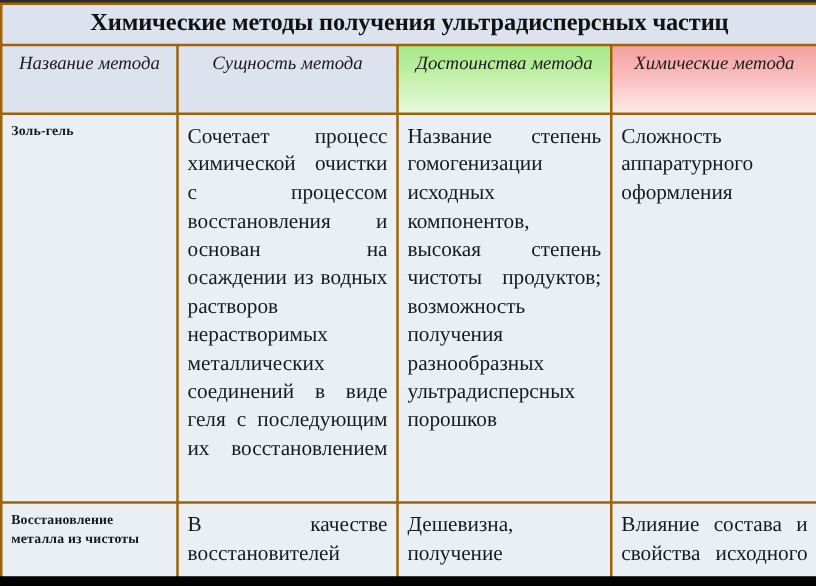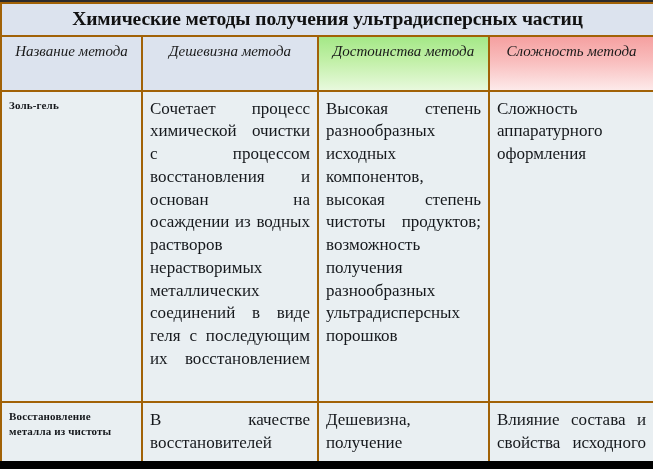--- a/index.html
+++ b/index.html
@@ -131,34 +131,34 @@
         <col style="width:163px">
       </colgroup>
       <tbody>
 
         <tr>
           <td class="title-cell" colspan="4">Химические методы получения ультрадисперсных частиц</td>
         </tr>
 
         <tr>
           <td class="hdr hdr-plain">Название метода</td>
-          <td class="hdr hdr-plain">Дешевизна метода</td>
+          <td class="hdr hdr-plain">Сущность метода</td>
           <td class="hdr hdr-green">Достоинства метода</td>
-          <td class="hdr hdr-red">Сложность метода</td>
+          <td class="hdr hdr-red">Химические метода</td>
         </tr>
 
         <tr class="row-h1">
           <td class="body-cell name">
             <p>Золь-гель</p>
           </td>
           <td class="body-cell">
             <p>Сочетает процесс химической очистки с процессом восстановления и основан на осаждении из водных растворов нерастворимых металлических соединений в виде геля с последующим их восстановлением</p>
           </td>
           <td class="body-cell">
-            <p>Высокая степень разнообразных исходных компонентов, высокая степень чистоты продуктов; возможность получения разнообразных ультрадисперсных порошков</p>
+            <p>Название степень гомогенизации исходных компонентов, высокая степень чистоты продуктов; возможность получения разнообразных ультрадисперсных порошков</p>
           </td>
           <td class="body-cell">
             <p>Сложность аппаратурного оформления</p>
           </td>
         </tr>
 
         <tr class="row-h2">
           <td class="body-cell name">
             <p>Восстановление металла из чистоты</p>
           </td>

